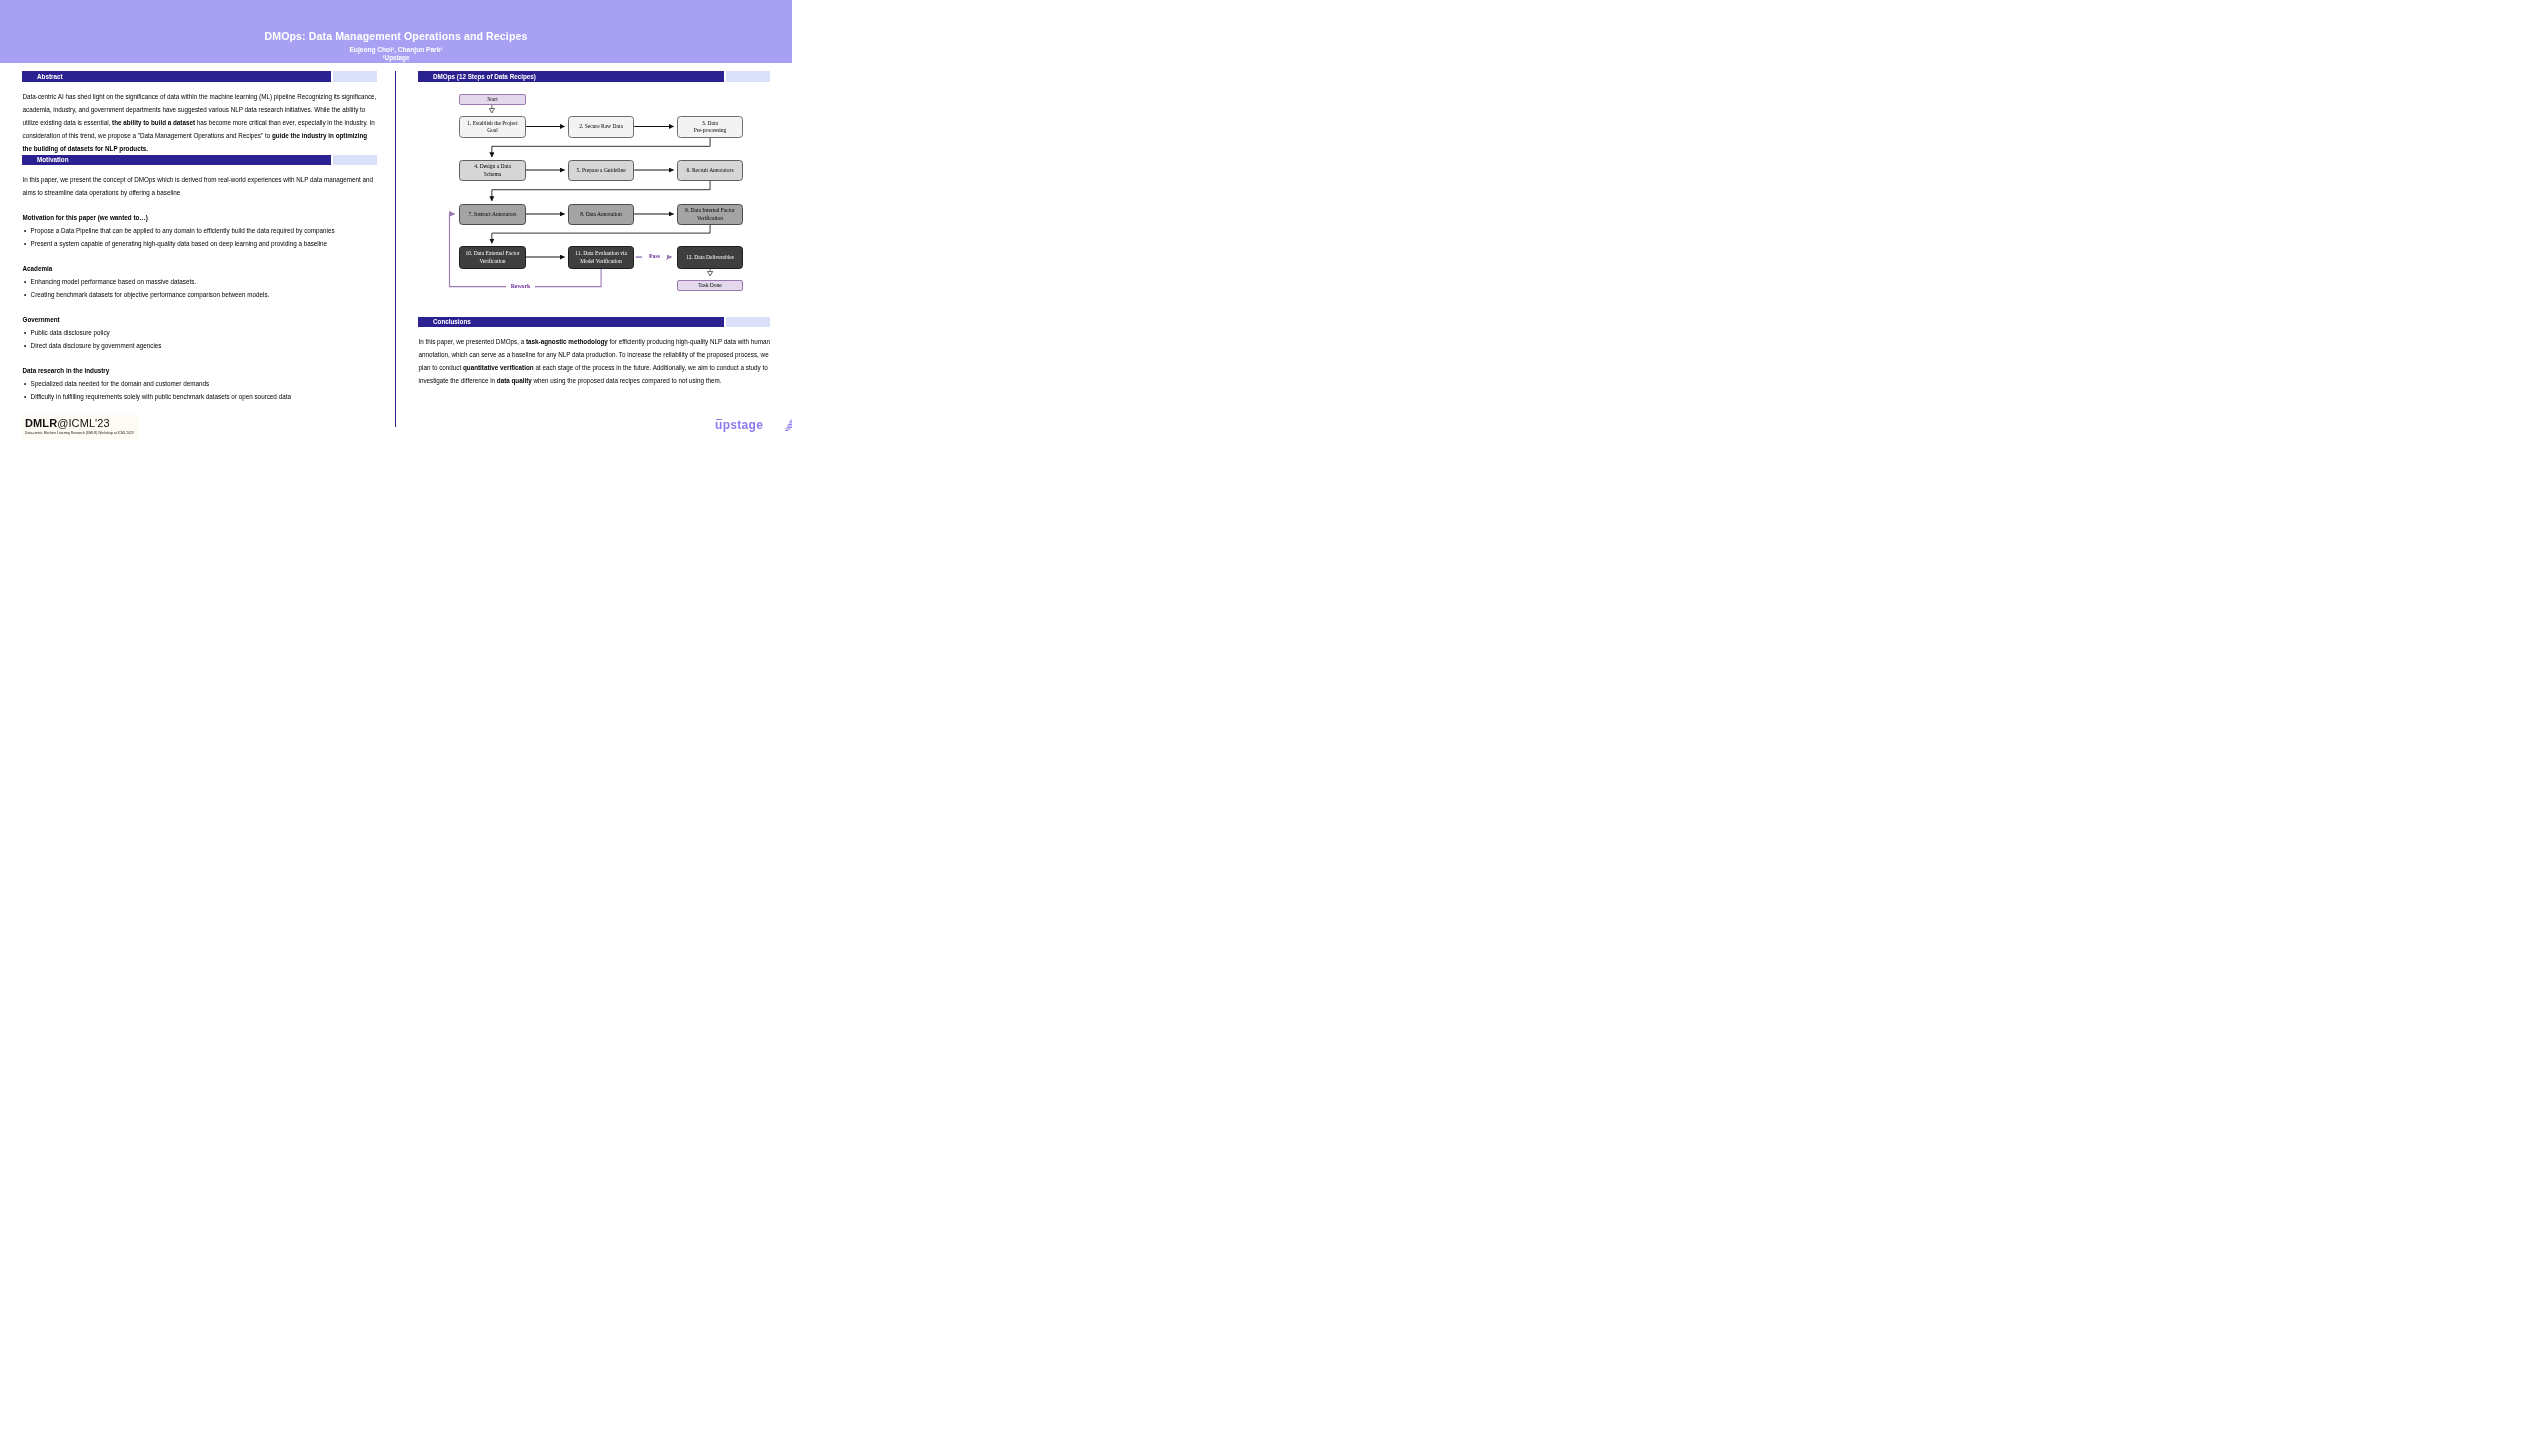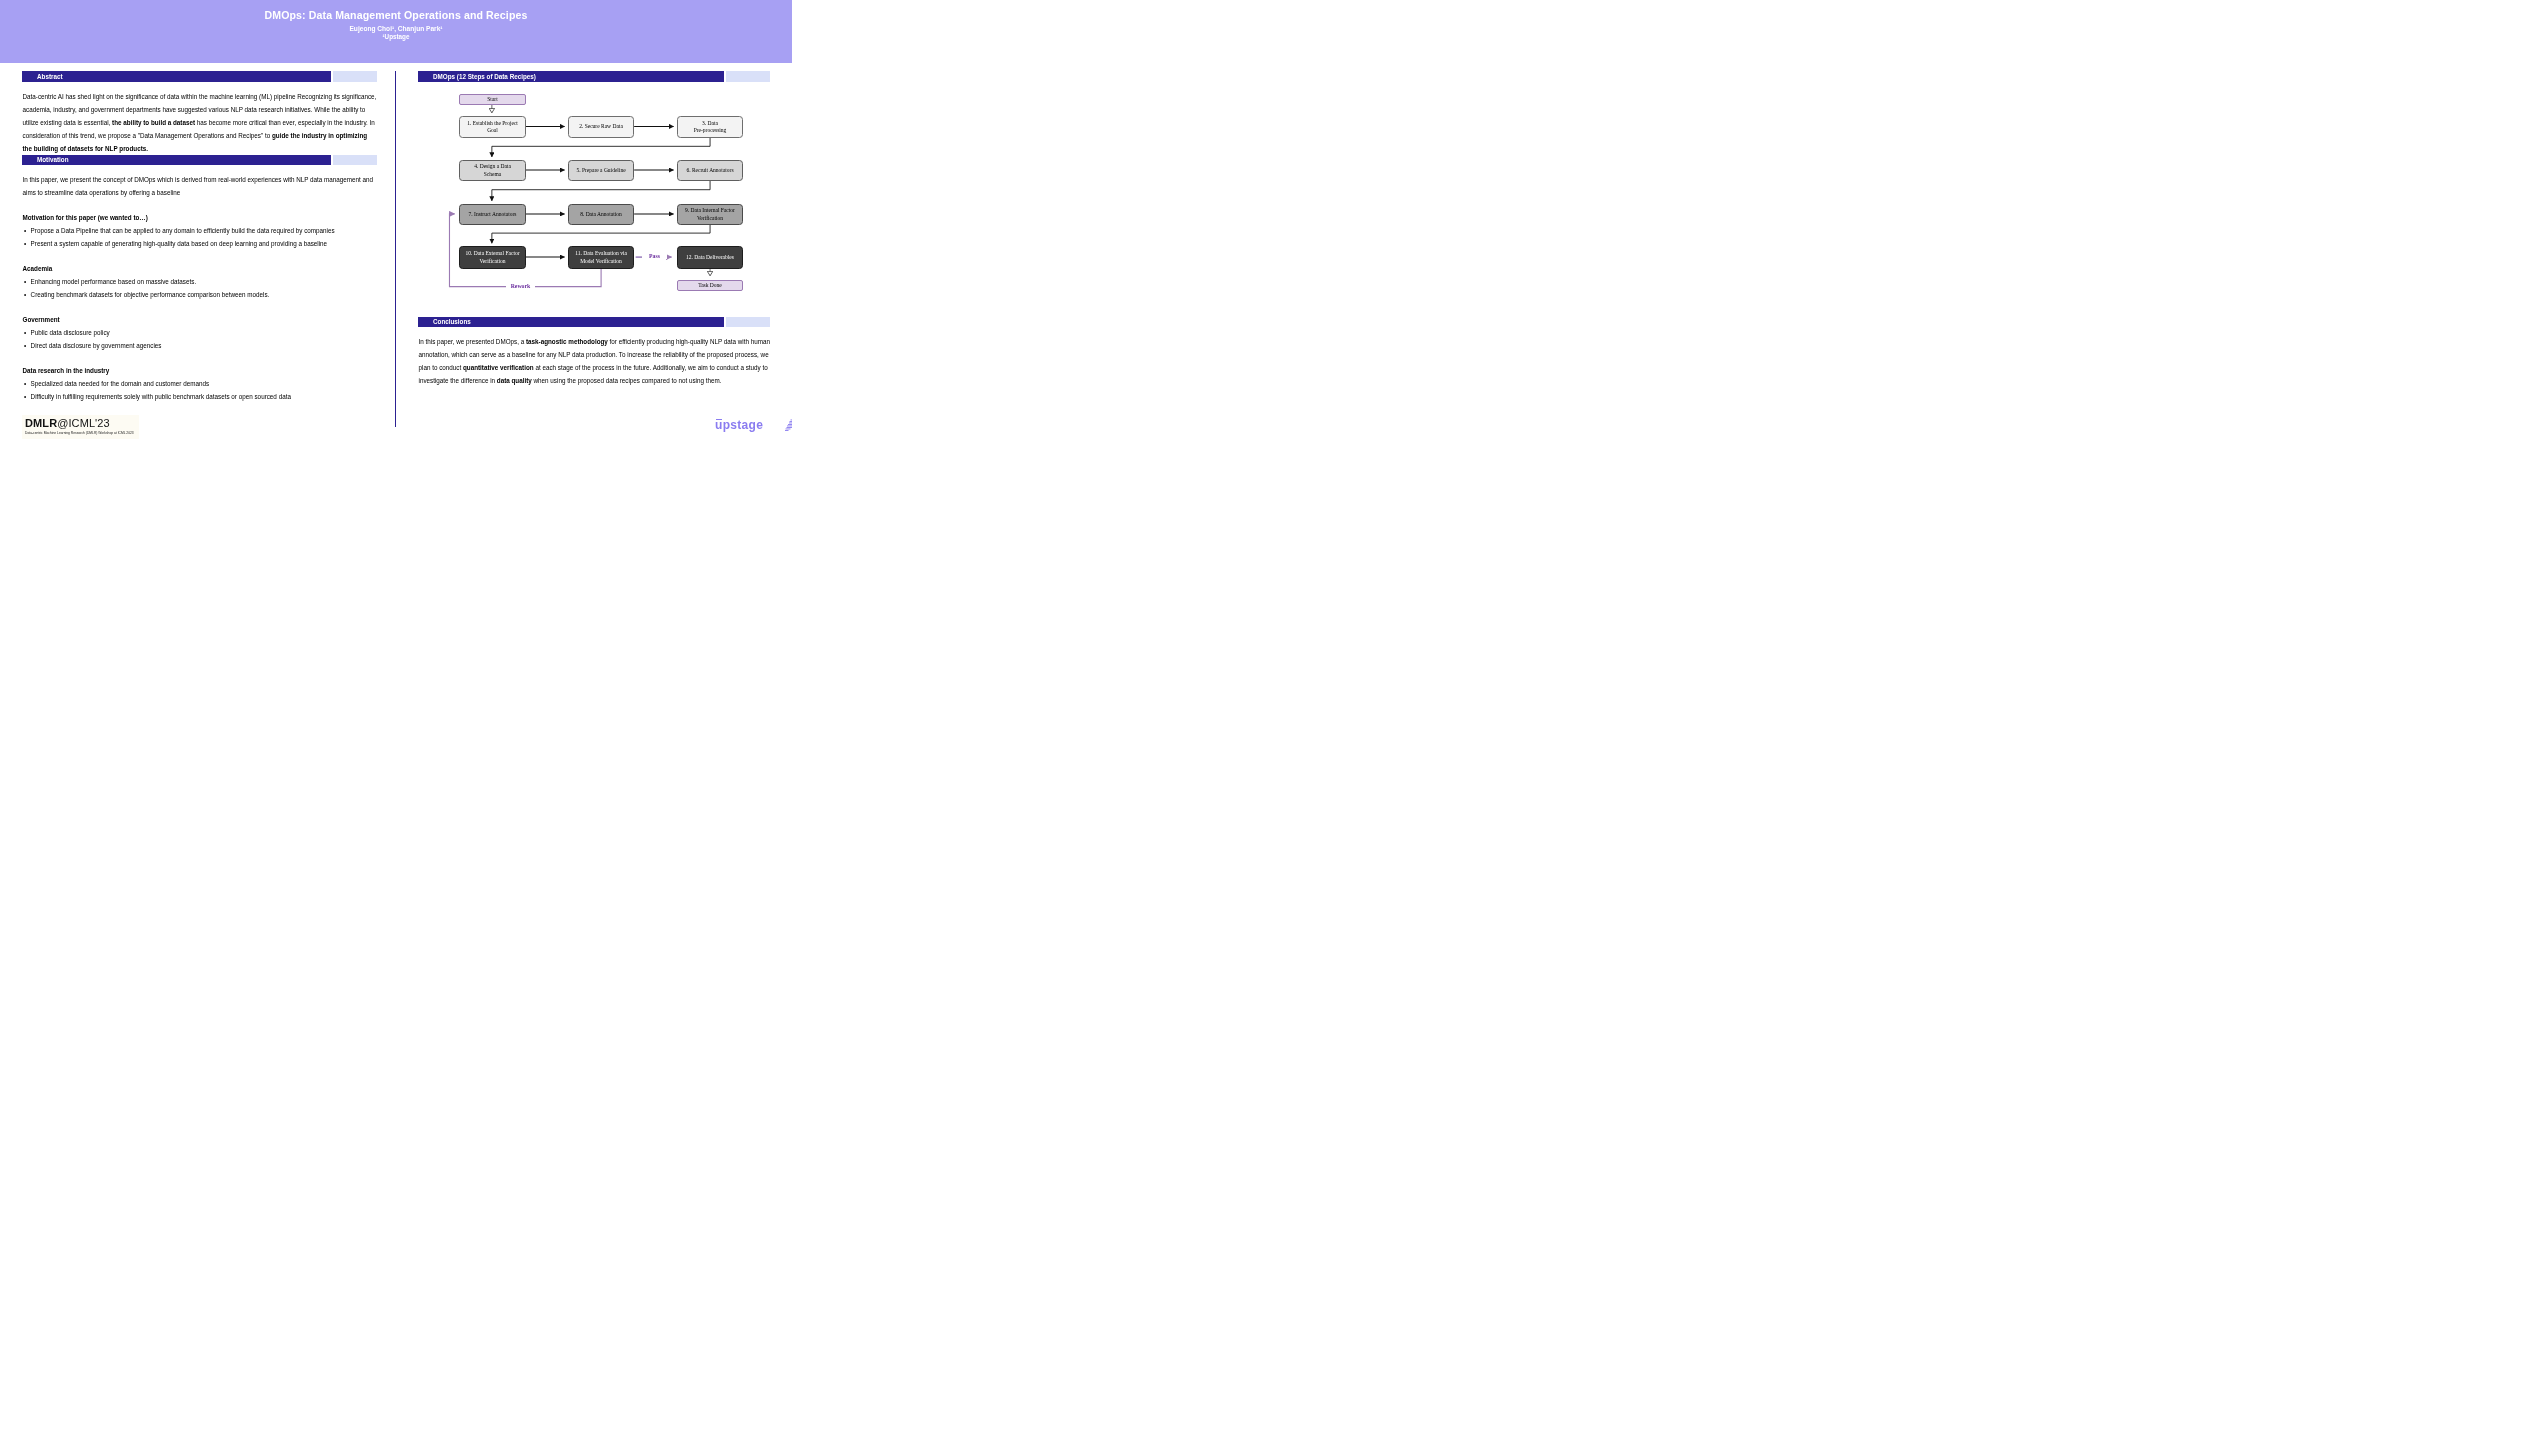--- a/index.html
+++ b/index.html
@@ -2,21 +2,21 @@
 <html style="font-size:8px"><head>
 <meta charset="utf-8">
 <style>
   html,body{margin:0;padding:0;background:#ffffff;}
   .poster{
     position:relative;width:792px;height:445px;background:#ffffff;overflow:hidden;
     font-family:"Liberation Sans",sans-serif;color:#000;
   }
   
   .banner{position:absolute;left:0;top:0;width:792px;height:63px;background:#a7a0f3;text-align:center;}
-  .banner .title{padding-top:9px;font-size:10.6px;font-weight:bold;color:#ffffff;letter-spacing:0.1px;}
+  .banner .title{padding-top:30px;font-size:10.6px;font-weight:bold;color:#ffffff;letter-spacing:0.1px;}
   .banner .authors{margin-top:3.5px;font-size:6.6px;font-weight:bold;color:#ffffff;}
   .banner .affiliation{margin-top:1px;font-size:6.3px;font-weight:bold;color:#ffffff;}
   
   .divider{position:absolute;left:395px;top:71px;width:1px;height:356px;background:#2c2191;}
   
   .col{position:absolute;top:71px;}
   .col-left{left:22px;width:355px;}
   .col-right{left:418px;width:352px;}
   
   .secbar{display:flex;height:10.6px;}

